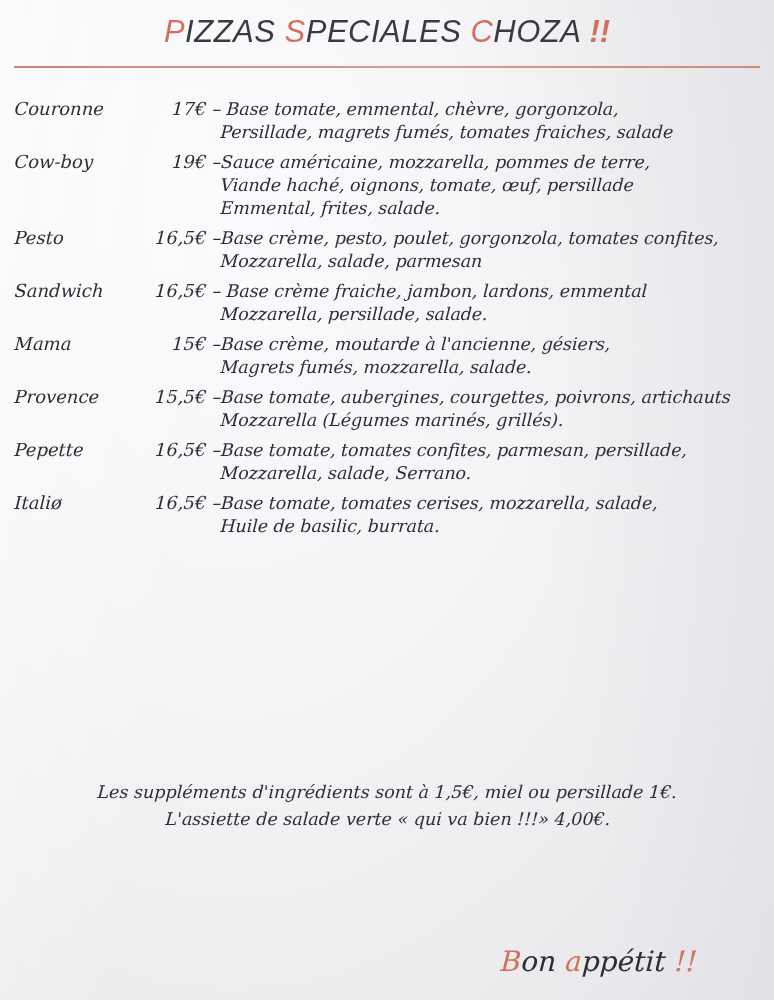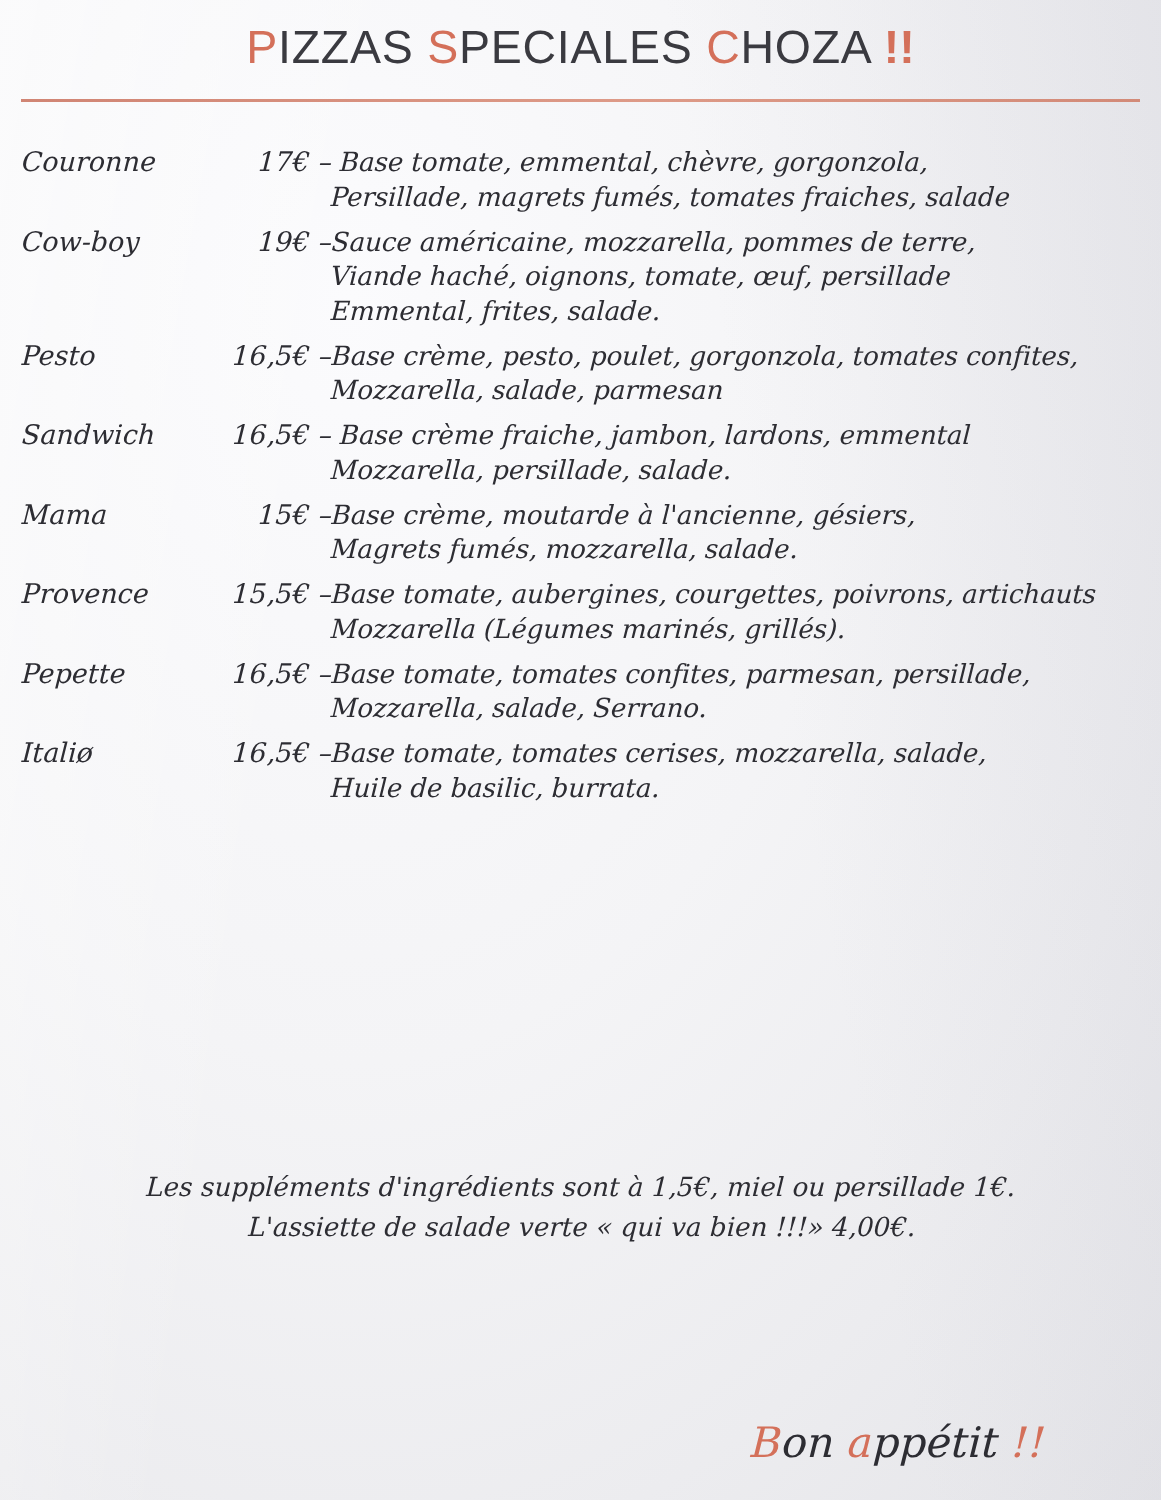--- a/index.html
+++ b/index.html
@@ -44,20 +44,21 @@
     right: 0;
     text-align: center;
   }
   .title {
     font-family: "Liberation Sans", sans-serif;
     font-size: 31px;
     letter-spacing: 0.5px;
     color: #3a3a40;
     font-weight: 400;
     white-space: nowrap;
+    font-style: italic;
   }
   .title .hl { color: #d4705a; }
   .title .bang { color: #d4705a; font-weight: 700; letter-spacing: 0px; }
   .title-rule {
     position: absolute;
     top: 66px;
     left: 14px;
     width: 746px;
     height: 2px;
     background: linear-gradient(90deg, #c9705c 0%, #d98a74 55%, #cf7a64 100%);

